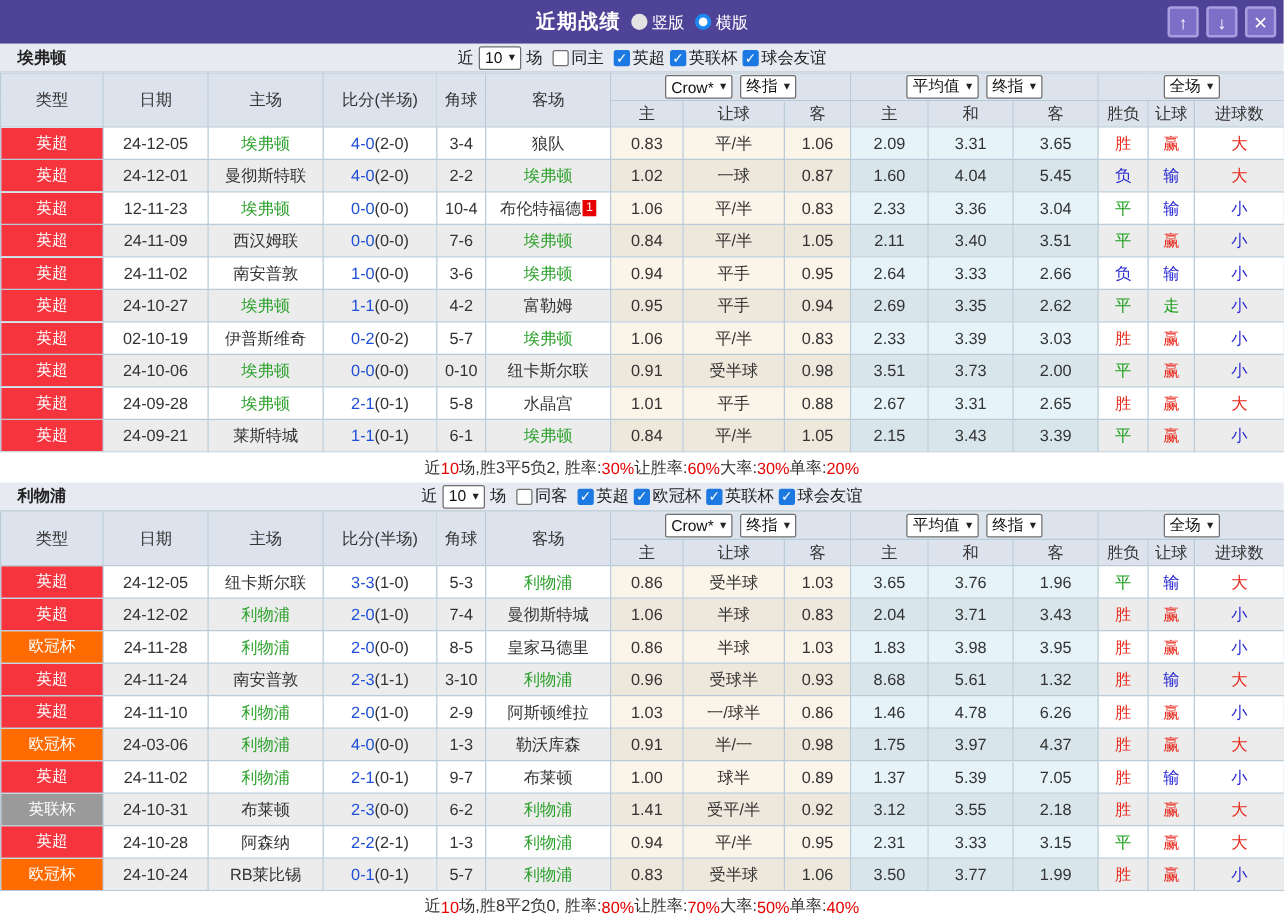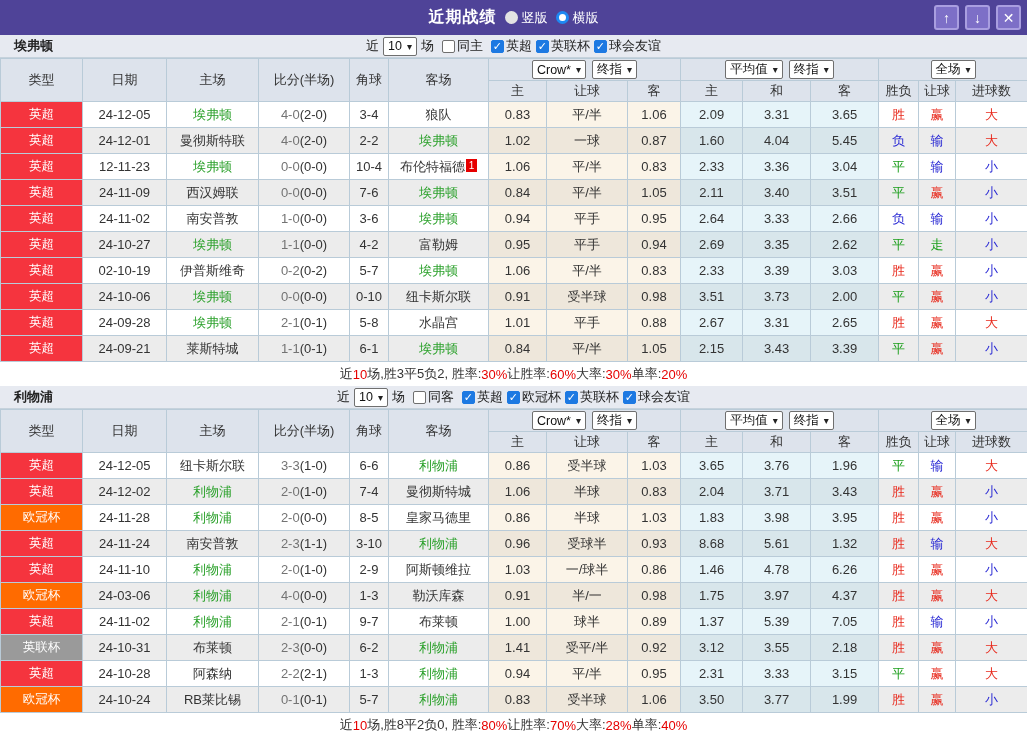--- a/index.html
+++ b/index.html
@@ -32,21 +32,21 @@
   td,th { border:1px solid #b9cbd8; text-align:center; overflow:hidden; white-space:nowrap; color:#333; font-weight:normal; }
   thead td { background:#dde3ec; height:21px; }
   thead tr.hdr-top td { height:22px; }
   tbody td { height:26px; }
   tbody tr:nth-child(even) { background:#ececec; }
   tbody tr:nth-child(odd) { background:#fff; }
   td.crow-col { background:rgba(243,224,190,0.35); }
   td.avg-col  { background:rgba(166,214,235,0.28); }
   td.league { color:#fff; font-size:12.5px; }
   .lg-epl { background:#f5343e; } .lg-ucl { background:#ff6b00; } .lg-efl { background:#9a9a9a; }
-  .sc { color:#737373; } .hf { color:#333; }
+  .sc { color:#1d4ed8; } .hf { color:#333; }
   .team-green { color:#2ba12b; }
   .badge { display:inline-block; background:#e60000; color:#fff; font-size:10px; width:11px; height:13px; line-height:13px; margin-left:1px; vertical-align:2px; }
   .c-win { color:#e8291c; } .c-draw { color:#1a9e1a; } .c-loss { color:#2929d4; }
   .hdr-sel-wrap { display:flex; align-items:center; justify-content:center; gap:6px; }
 
   
   .summary { height:24px; display:flex; align-items:center; justify-content:center; font-size:13px; background:#fff; }
   .summary .red { color:#e60000; } .summary .dk { color:#333; }
 </style>
 </head>
@@ -461,21 +461,21 @@
           <td>让球</td>
           <td>进球数</td>
         </tr>
       </thead>
       <tbody>
           <tr>
             <td class="league lg-epl">英超</td>
             <td>24-12-05</td>
             <td class="">纽卡斯尔联</td>
             <td><span class="sc">3-3</span><span class="hf">(1-0)</span></td>
-            <td>6-6</td>
+            <td>5-3</td>
             <td class="team-green">利物浦</td>
             <td class="crow-col">0.86</td>
             <td class="crow-col">受半球</td>
             <td class="crow-col">1.03</td>
             <td class="avg-col">3.65</td>
             <td class="avg-col">3.76</td>
             <td class="avg-col">1.96</td>
             <td class="c-draw">平</td>
             <td class="c-loss">输</td>
             <td class="c-win">大</td>
@@ -636,18 +636,18 @@
         </tbody>
     </table>
     <div class="summary">
         <span class="dk">近</span>
         <span class="red">10</span>
         <span class="dk">场,胜8平2负0, 胜率:</span>
         <span class="red">80%</span>
         <span class="dk"> 让胜率:</span>
         <span class="red">70%</span>
         <span class="dk"> 大率:</span>
-        <span class="red">28%</span>
+        <span class="red">50%</span>
         <span class="dk"> 单率:</span>
         <span class="red">40%</span>
       </div>
   </div>
 </div>
 
 </body></html>

